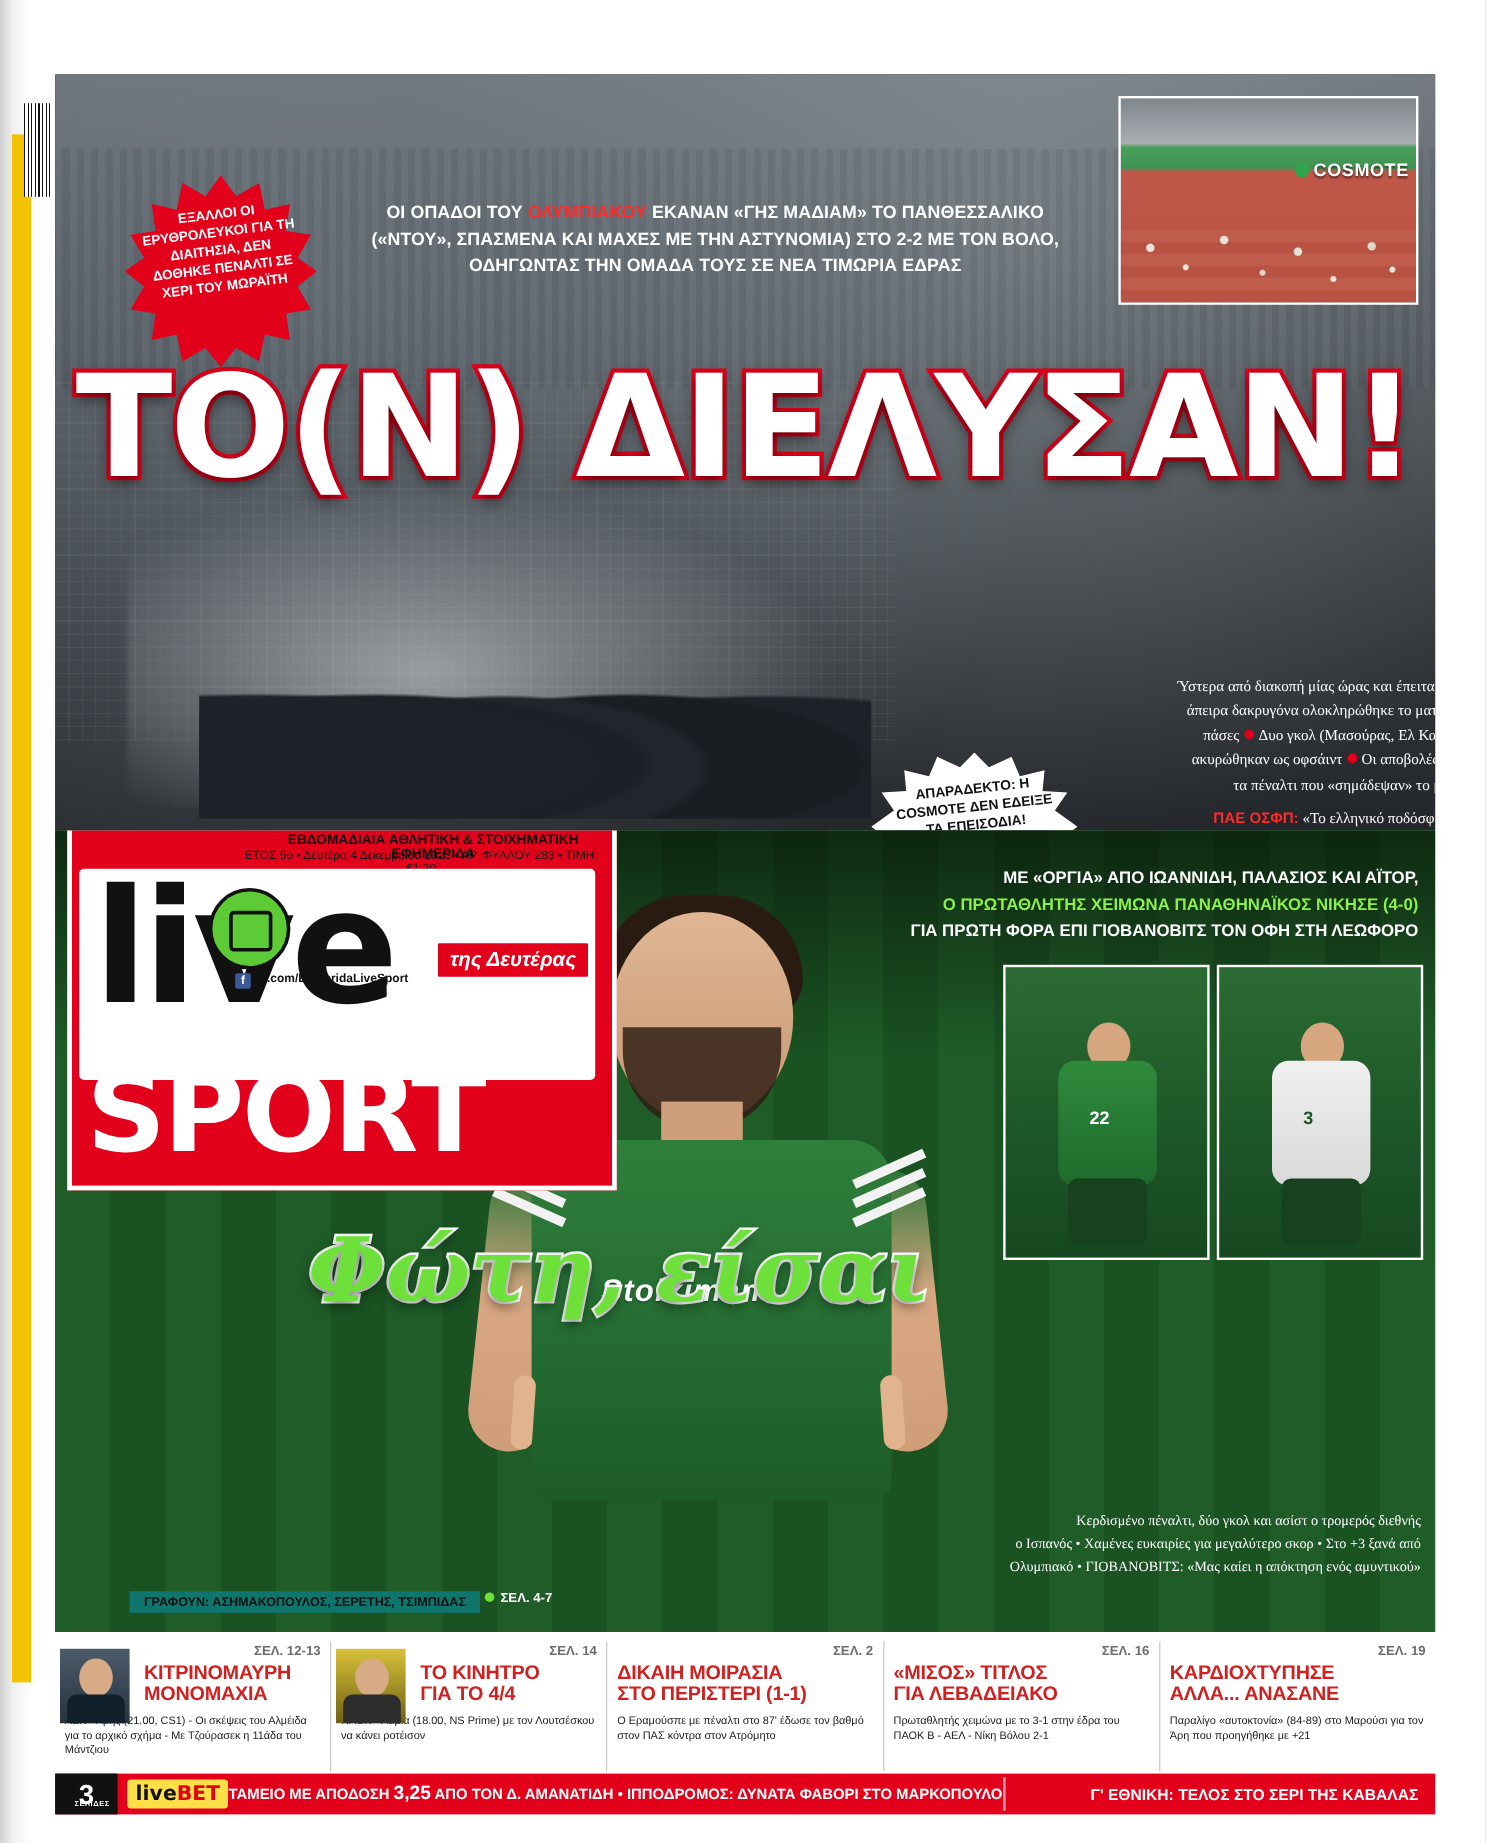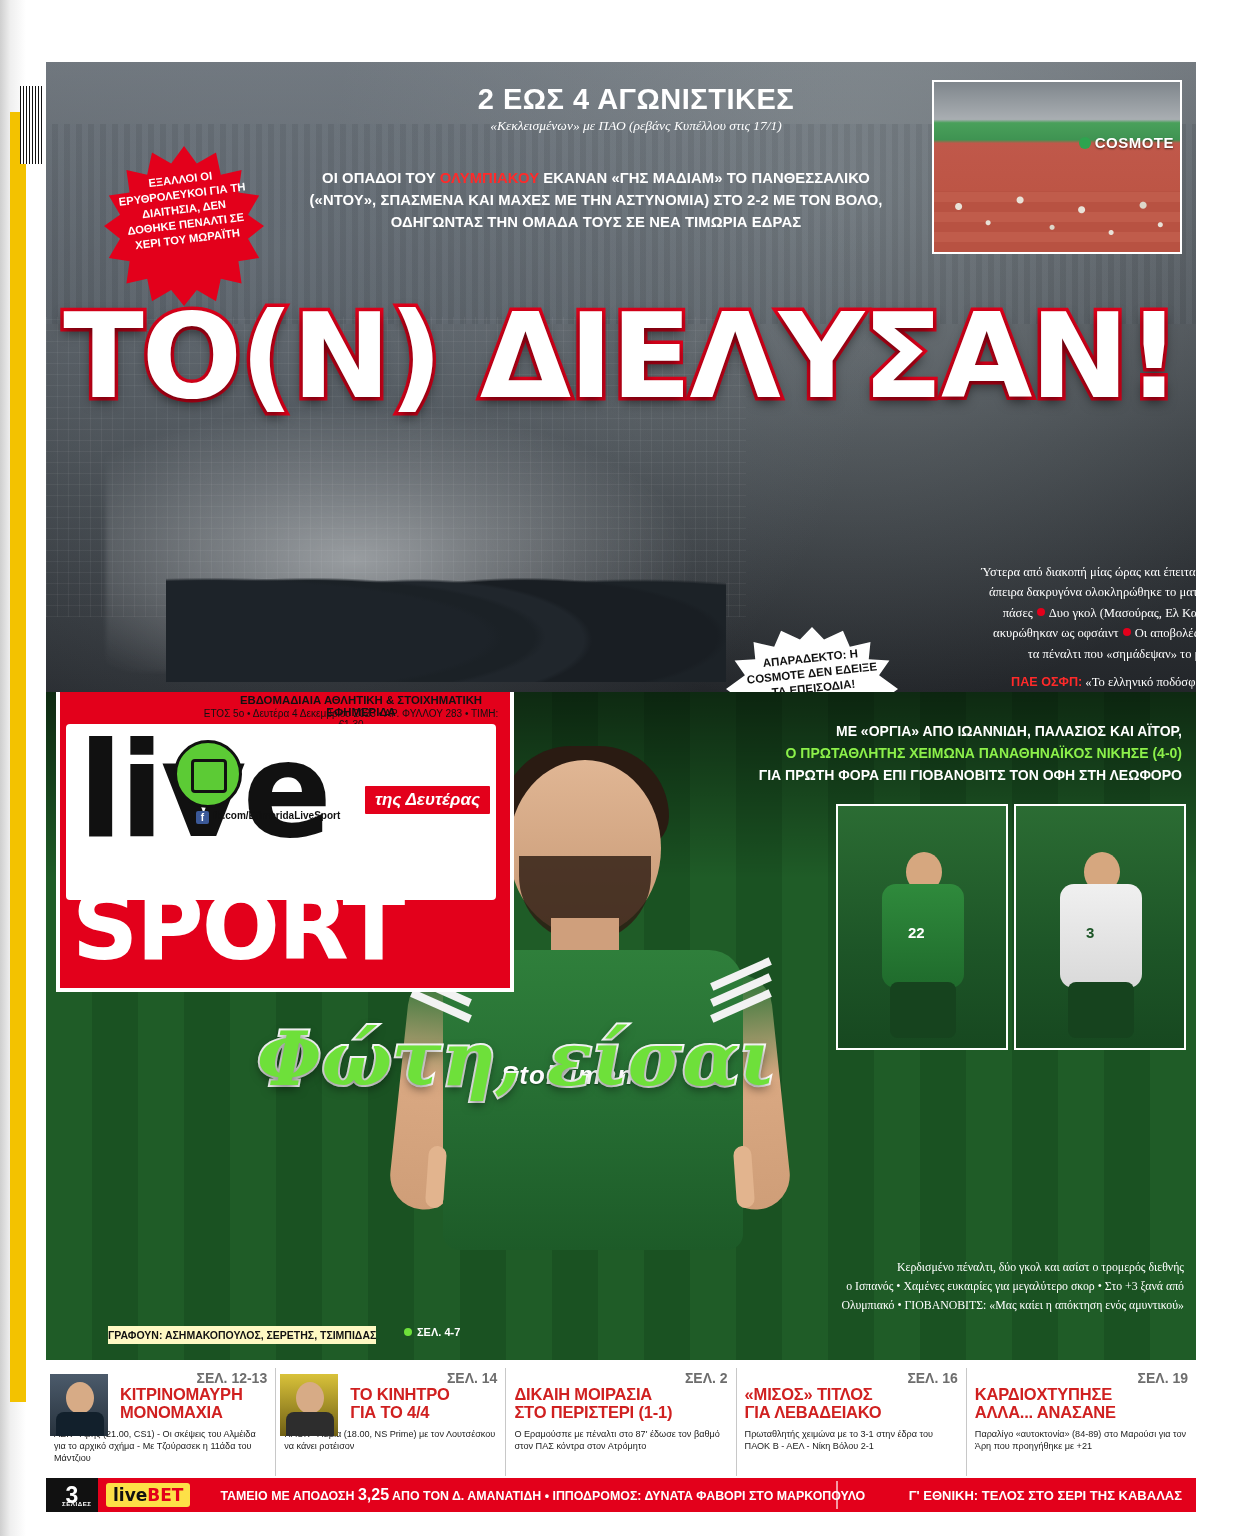--- a/index.html
+++ b/index.html
@@ -333,39 +333,39 @@
     text-align:center;
   }
 
   .deck3{
     position:absolute;left:700px;top:566px;width:438px;text-align:right;color:#ffffff;
     font-size:11.8px;line-height:1.62;
     font-family:"Liberation Serif", serif;
   }
   .byline-bottom{
     position:absolute;left:62px;top:634px;
-    background:#fef9c3;color:#111;font-size:10.5px;font-weight:bold;padding:3px 0;
+    background:#0f766e;color:#111;font-size:10.5px;font-weight:bold;padding:3px 12px;
   }
   .sel47{
     position:absolute;left:358px;top:634px;color:#ffffff;font-size:11px;font-weight:bold;
   }
   .sel47 .dot{display:inline-block;width:8px;height:8px;border-radius:50%;background:#6ee03a;margin-right:5px;}
 
   
   .teasers{
     position:absolute;left:46px;top:1368px;width:1150px;height:108px;
     display:flex;
   }
   .teaser{
     position:relative;flex:1;padding:4px 8px 0 8px;
     border-right:1px solid #c8c8c8;
   }
   .teaser:last-child{border-right:none;}
   .teaser .sel{
-    position:absolute;right:8px;top:2px;color:#6d6d6d;font-size:14px;font-weight:bold;
+    position:absolute;right:8px;top:2px;color:#6d6d6d;font-size:11px;font-weight:bold;
   }
   .teaser .thumb{
     position:absolute;left:4px;top:6px;width:58px;height:62px;overflow:hidden;
     background:linear-gradient(180deg,#4c5b6b 0%,#27323d 100%);
   }
   .teaser .thumb .face{
     position:absolute;left:16px;top:8px;width:28px;height:32px;border-radius:50%;background:#d7ab86;
   }
   .teaser .thumb .body{
     position:absolute;left:6px;top:38px;width:48px;height:26px;border-radius:8px 8px 0 0;background:#12202c;
@@ -392,21 +392,21 @@
   }
   .bb-selides{
     position:absolute;left:16px;top:22px;color:#fff;font-size:6.2px;font-weight:bold;letter-spacing:.5px;
   }
   .bb-livebet{
     margin-left:8px;background:#fde047;border-radius:3px;padding:2px 7px;
     color:#111;font-size:17px;font-weight:bold;font-family:"DejaVu Sans",sans-serif;
   }
   .bb-livebet .bet{color:#e3001b;}
   .bb-text{
-    margin-left:30px;color:#ffffff;font-size:12.4px;font-weight:bold;white-space:nowrap;
+    margin-left:0;color:#ffffff;font-size:12.4px;font-weight:bold;white-space:nowrap;
   }
   .bb-text .big{font-size:16px;}
   .bb-right{
     position:absolute;right:14px;top:0;height:34px;display:flex;align-items:center;
     color:#ffffff;font-size:13px;font-weight:bold;
   }
   .bb-divider{
     position:absolute;left:790px;top:3px;width:2px;height:28px;background:rgba(255,255,255,.6);
   }
 </style>
@@ -427,24 +427,20 @@
     <div class="cops"></div>
 
     <div class="inset-track">
       <div class="lane"></div>
       <div class="debris"></div>
       <div class="cosmote-logo">
         <span class="cosmote-dot"></span><span>COSMOTE</span>
       </div>
     </div>
 
-    <div class="kicker-wrap">
-      <div class="kicker-main">2 ΕΩΣ 4 ΑΓΩΝΙΣΤΙΚΕΣ</div>
-      <div class="kicker-sub">«Κεκλεισμένων» με ΠΑΟ (ρεβάνς Κυπέλλου στις 17/1)</div>
-    </div>
 
     <div class="deck">
       <div>
         <span>ΟΙ ΟΠΑΔΟΙ ΤΟΥ </span><span class="red">ΟΛΥΜΠΙΑΚΟΥ</span><span> ΕΚΑΝΑΝ «ΓΗΣ ΜΑΔΙΑΜ» ΤΟ ΠΑΝΘΕΣΣΑΛΙΚΟ</span>
       </div>
       <div>(«ΝΤΟΥ», ΣΠΑΣΜΕΝΑ ΚΑΙ ΜΑΧΕΣ ΜΕ ΤΗΝ ΑΣΤΥΝΟΜΙΑ) ΣΤΟ 2-2 ΜΕ ΤΟΝ ΒΟΛΟ,</div>
       <div>ΟΔΗΓΩΝΤΑΣ ΤΗΝ ΟΜΑΔΑ ΤΟΥΣ ΣΕ ΝΕΑ ΤΙΜΩΡΙΑ ΕΔΡΑΣ</div>
     </div>
 
     <div class="burst">

